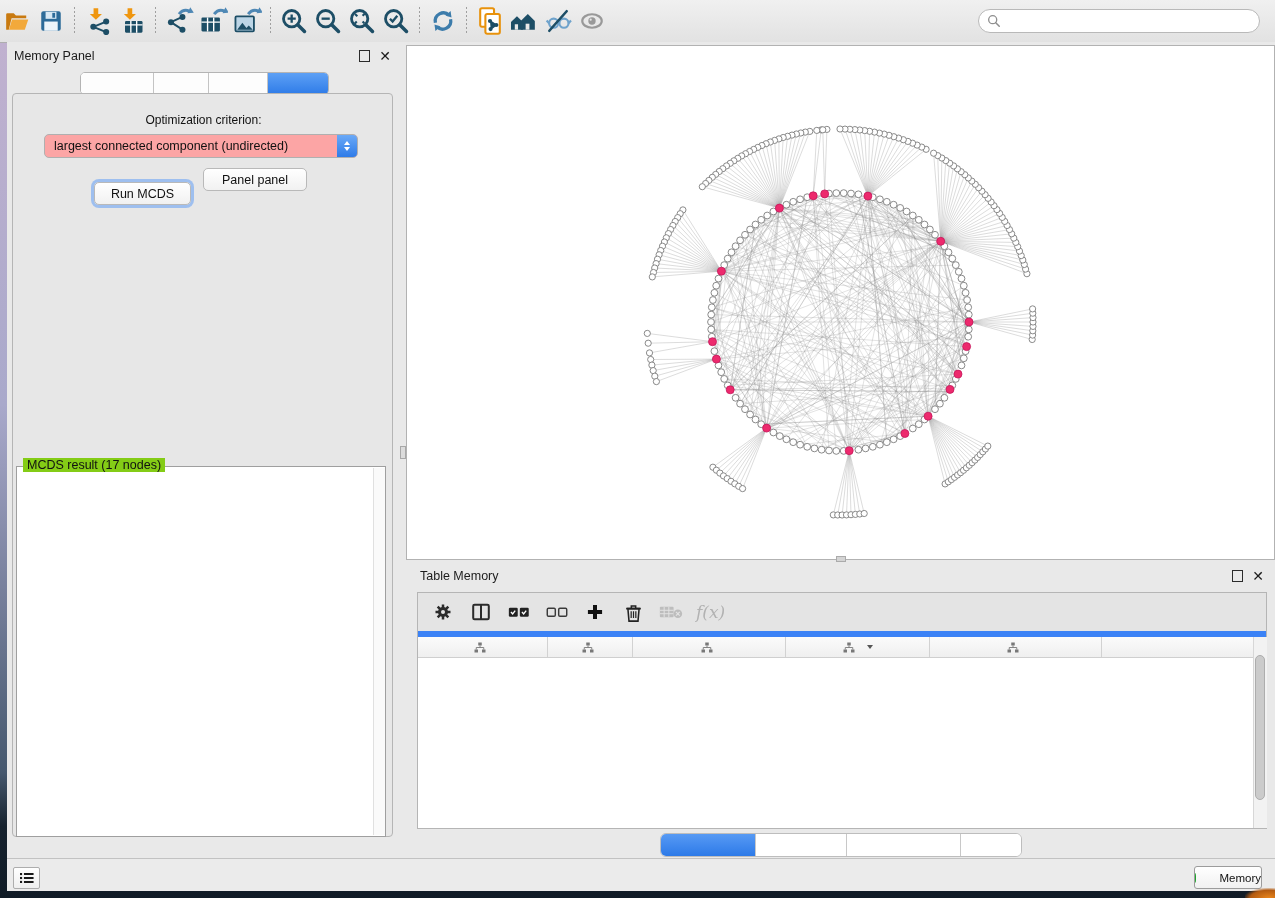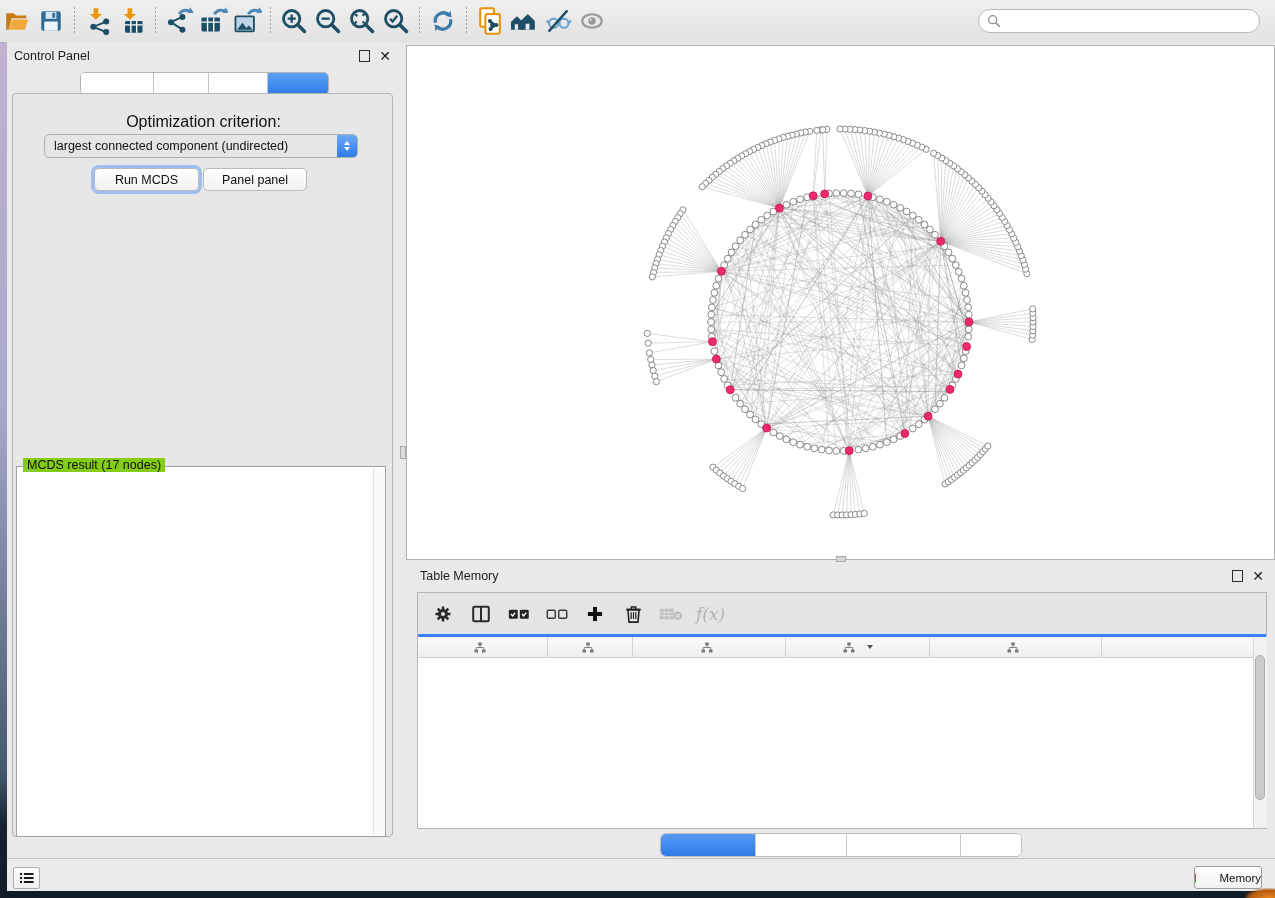--- a/index.html
+++ b/index.html
@@ -27,32 +27,32 @@
   .panel-title{font-size:12.5px;color:#1c1c1c}
   .win-ctrls{display:flex;align-items:center;gap:9px}
   .float-ico{width:9px;height:10px;border:1.5px solid #2b2b2b;display:inline-block}
   .close-ico{font-size:14px;font-weight:bold;color:#1a1a1a;line-height:10px}
   #cp-tabs{left:73px;top:30px;height:21px;display:flex;border:1px solid #b4b4b4;border-radius:5px;overflow:hidden;background:#fff}
   .cp-tab{display:flex;align-items:center;justify-content:center;font-size:12.5px;color:#222;
     border-right:1px solid #c4c4c4;background:#fdfdfd;cursor:default}
   .cp-tab:last-child{border-right:none}
   .cp-tab.active{background:linear-gradient(#5da0f5,#2f7ce8);color:#fff}
   #cp-box{left:5px;top:51px;width:381px;height:744px;border:1px solid #b5b5b5;border-radius:4px;background:#e7e7e7;box-sizing:border-box}
-  #opt-label{left:0;top:71px;width:393px;text-align:center;font-size:16px;color:#111}
-  #opt-select{left:37px;top:92px;width:314px;height:24px;background:#e5e5e5;border:1px solid #b0b0b0;border-radius:5px;
+  #opt-label{left:0;top:71px;width:393px;text-align:center;font-size:12px;color:#111}
+  #opt-select{left:37px;top:92px;width:314px;height:24px;background:#fca5a5;border:1px solid #b0b0b0;border-radius:5px;
     display:flex;align-items:center;box-sizing:border-box}
   #opt-select .sel-text{flex:1;font-size:12.5px;color:#111;padding-left:9px;white-space:nowrap}
   .sel-cap{width:20px;height:100%;background:linear-gradient(#6aa9f7,#2e7be8);border-radius:0 4px 4px 0;
     display:flex;flex-direction:column;align-items:center;justify-content:center;gap:2px}
   .sel-cap i{width:0;height:0;border-left:3.5px solid transparent;border-right:3.5px solid transparent}
   .sel-cap .up{border-bottom:4px solid #fff}
   .sel-cap .dn{border-top:4px solid #fff}
   .cbtn{height:23px;background:linear-gradient(#ffffff,#f1f1f1);border:1px solid #b9b9b9;border-radius:5px;
     font-size:12.5px;color:#111;display:flex;align-items:center;justify-content:center;box-sizing:border-box;font-family:inherit}
-  #run-btn{left:87px;top:126px;width:105px;box-shadow:0 0 0 3px rgba(110,165,245,.6)}
+  #run-btn{left:87px;top:140px;width:97px;box-shadow:0 0 0 3px rgba(110,165,245,.6)}
   #close-btn{left:196px;top:126px;width:104px}
   #result-box{left:9px;top:424px;width:370px;height:371px;border:1px solid #9f9f9f;background:#fff;box-sizing:border-box}
   #result-legend{left:16px;top:416px;background:#84cc16;padding:0 4px;font-size:12.5px;color:#111}
   #result-list{left:16px;top:434px;width:340px;height:350px;overflow:hidden;font-size:12.5px;color:#111;line-height:16px}
   #result-scroll{left:366px;top:426px;width:11px;height:367px;background:#fafafa;border-left:1px solid #e0e0e0}
   
   #netwin{left:406px;top:45px;width:869px;height:515px;border:1px solid #b2b2b2;box-sizing:border-box;background:#fff}
   #net-titlebar{left:0;top:0;width:100%;height:18px;background:linear-gradient(#f1f1f1,#dcdcdc);
     border-bottom:1px solid #b3b3b3;display:flex;align-items:center}
   .light{width:11px;height:11px;border-radius:50%;margin-left:9px}
@@ -60,21 +60,21 @@
   #netcanvas{left:0;top:18px;width:867px;height:495px;background:#fff;overflow:hidden}
   .fe{stroke:#9a9a9a;stroke-opacity:.5;stroke-width:.7}
   .ce{stroke:#8f8f8f;stroke-opacity:.36;stroke-width:.7}
   .wn{fill:#fff;stroke:#7d7d7d;stroke-width:.9}
   .hn{fill:#ed2a6d;stroke:#c4175c;stroke-width:.8}
   #net-vthumb{left:400px;top:446px;width:6px;height:13px;background:#dcdcdc;border:1px solid #a8a8a8;box-sizing:border-box}
   #net-hthumb{left:836px;top:556px;width:10px;height:6px;background:#d4d4d4;border:1px solid #ababab;box-sizing:border-box}
   
   #tpanel{left:406px;top:560px;width:869px;height:298px}
   #tbl-frame{left:11px;top:32px;width:850px;height:237px;border:1px solid #b5b5b5;background:#fff;box-sizing:border-box}
-  #tbl-toolbar{left:0;top:0;width:100%;height:44px;background:#e4e4e4;border-bottom:3px solid #3b82f6;
+  #tbl-toolbar{left:0;top:0;width:100%;height:44px;background:#e4e4e4;border-bottom:6px solid #3b82f6;
     display:flex;align-items:center;box-sizing:border-box;padding-left:12px}
   .ttb{width:26px;height:26px;margin-right:12px;display:flex;align-items:center;justify-content:center;flex:0 0 auto}
   .fx-label{font-family:"DejaVu Serif","Liberation Serif",serif;font-style:italic;font-size:17px;color:#b2b2b2}
   #tbl-header{left:0;top:44px;width:835px;height:21px;background:linear-gradient(#fbfbfb,#efefef);
     border-bottom:1px solid #cfcfcf;display:flex;box-sizing:border-box}
   .th{display:flex;align-items:center;justify-content:center;gap:5px;border-right:1px solid #d2d2d2;
     font-size:12px;color:#333;box-sizing:border-box;height:100%}
   .sortv{width:0;height:0;border-left:3.5px solid transparent;border-right:3.5px solid transparent;border-top:4px solid #555;margin-left:2px}
   #tbl-body{left:0;top:65px;width:835px;height:170px;overflow:hidden;font-size:12px;color:#151515}
   .trow{display:flex;height:16px;align-items:center}
@@ -250,21 +250,21 @@
         <circle cx="6.5" cy="6.5" r="4.6" fill="none" stroke="#8e8e8e" stroke-width="1.5"></circle>
         <path d="M10 10l4 4" stroke="#8e8e8e" stroke-width="1.7" stroke-linecap="round"></path>
       </svg>
     <input type="text" placeholder="" style="">
   </div>
 </div>
 
 <div class="abs" id="appbg"></div>
 
 <div class="abs" id="cpanel">
-  <div class="abs panel-title" style="left:7px;top:7px">Control Panel</div>
+  <div class="abs panel-title" style="left:7px;top:7px">Memory Panel</div>
   <div class="abs win-ctrls" style="right:9px;top:8px">
     <span class="float-ico"></span>
     <span class="close-ico">✕</span>
   </div>
   <div class="abs" id="cp-tabs">
       <div class="cp-tab" style="width:72px"></div>
       <div class="cp-tab" style="width:54px"></div>
       <div class="cp-tab" style="width:58px"></div>
       <div class="cp-tab active" style="width:60px"></div>
     </div>

